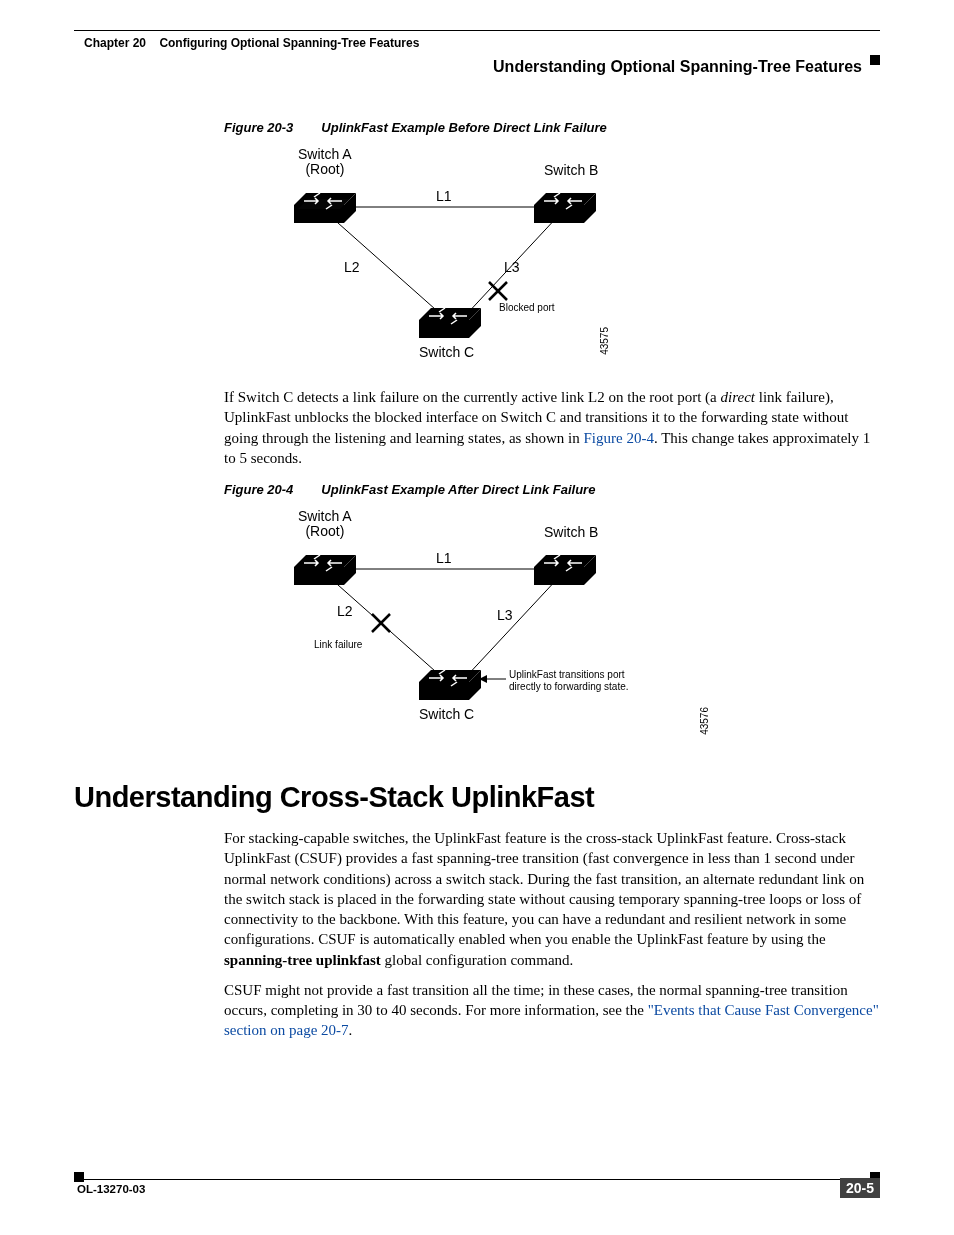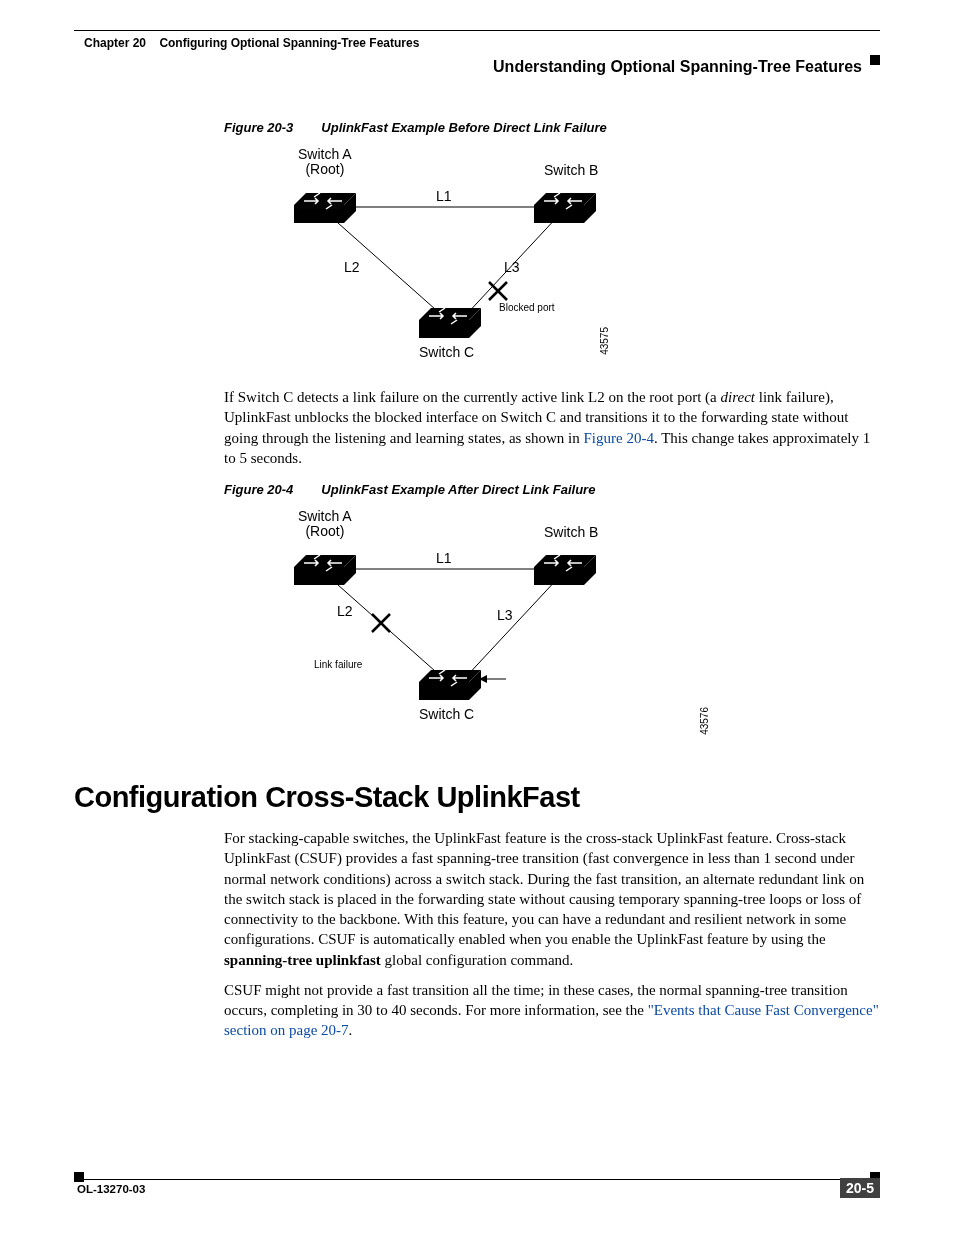--- a/index.html
+++ b/index.html
@@ -324,25 +324,29 @@
       </svg>
       <div class="sw-label" style="left:84px; top:0;">
         <span>Switch A</span><br>
         <span>(Root)</span>
       </div>
       <div class="sw-label" style="left:330px; top:16px;">Switch B</div>
       <div class="sw-label" style="left:205px; top:198px;">Switch C</div>
       <div class="ln-label" style="left:222px; top:41px;">L1</div>
       <div class="ln-label" style="left:123px; top:94px;">L2</div>
       <div class="ln-label" style="left:283px; top:98px;">L3</div>
-      <div class="note-label" style="left:100px; top:130px;margin-top:20px;">Link failure</div>
+      <div class="note-label" style="left:100px; top:130px;">Link failure</div>
+      <div class="note-label" style="left:295px; top:160px;">
+        <span>UplinkFast transitions port</span><br>
+        <span>directly to forwarding state.</span>
+      </div>
       <div class="sideno" style="left:485px; top:198px;">43576</div>
     </div>
 
-    <h2 class="section">Configuration Cross-Stack UplinkFast</h2>
+    <h2 class="section">Understanding Cross-Stack UplinkFast</h2>
 
     <p class="body-para">
       <span>For stacking-capable switches, the UplinkFast feature is the cross-stack UplinkFast feature. Cross-stack UplinkFast (CSUF) provides a fast spanning-tree transition (fast convergence in less than 1 second under normal network conditions) across a switch stack. During the fast transition, an alternate redundant link on the switch stack is placed in the forwarding state without causing temporary spanning-tree loops or loss of connectivity to the backbone. With this feature, you can have a redundant and resilient network in some configurations. CSUF is automatically enabled when you enable the UplinkFast feature by using the </span><span class="bold">spanning-tree uplinkfast</span><span> global configuration command.</span>
     </p>
 
     <p class="body-para">
       <span>CSUF might not provide a fast transition all the time; in these cases, the normal spanning-tree transition occurs, completing in 30 to 40 seconds. For more information, see the </span><span class="link">"Events that Cause Fast Convergence" section on page 20-7</span><span>.</span>
     </p>
 
   </div>

